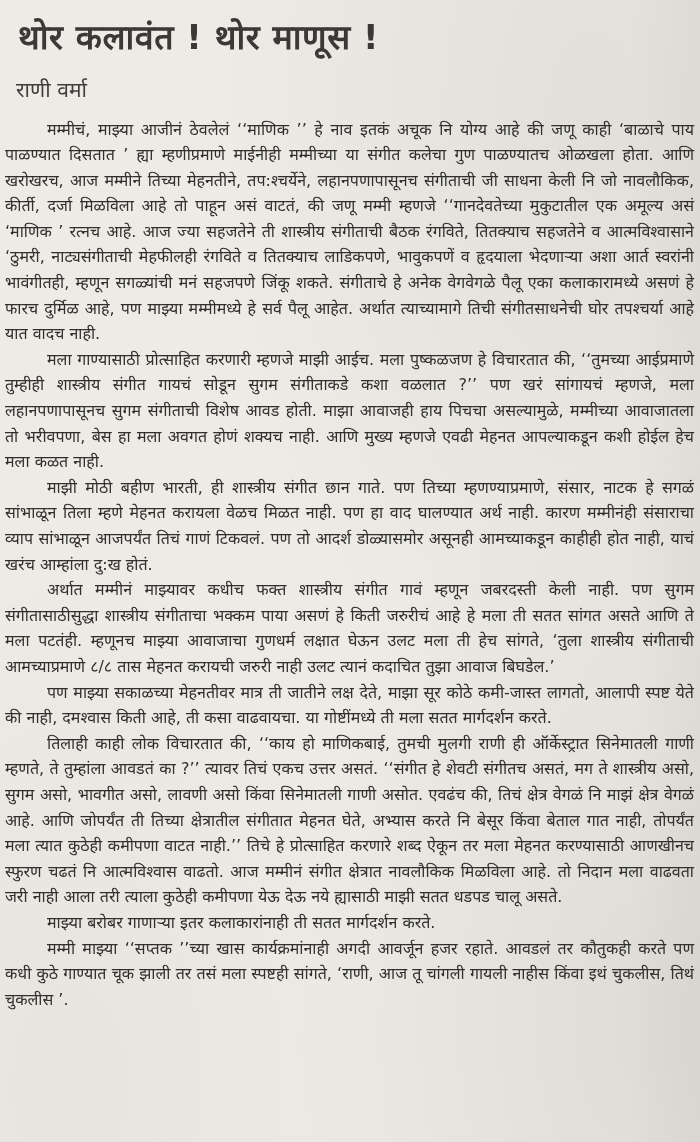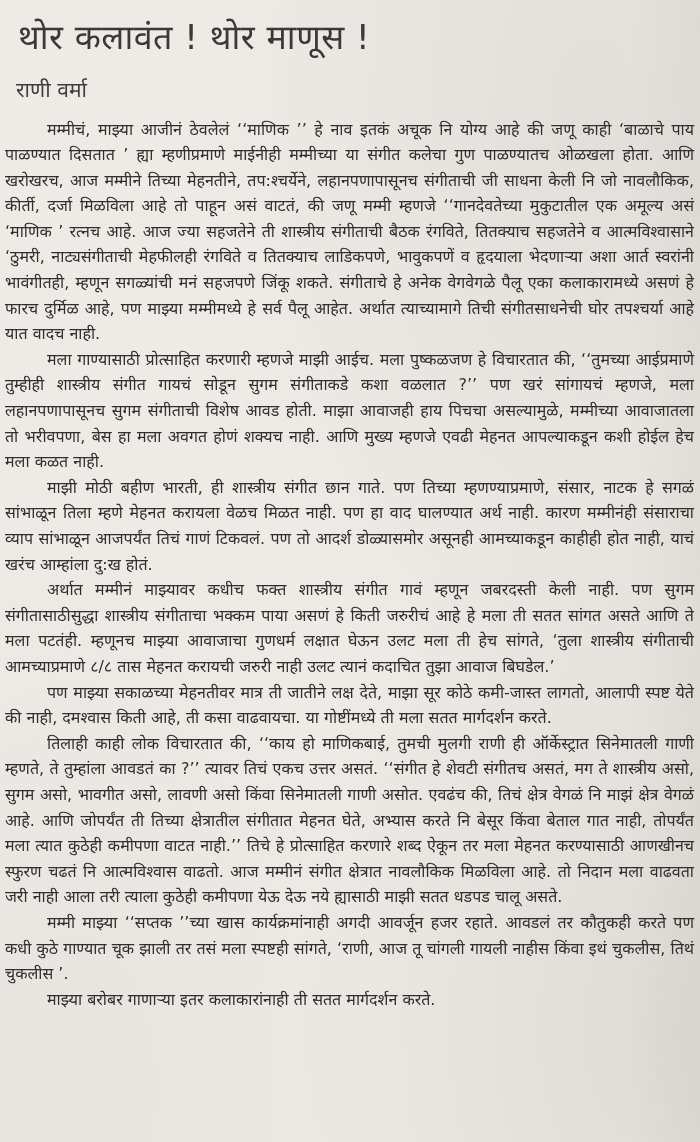--- a/index.html
+++ b/index.html
@@ -19,21 +19,21 @@
     overflow: hidden;
     box-sizing: border-box;
     font-family: "DejaVu Sans", "Liberation Sans", sans-serif;
     color: #2d2c2a;
   }
   .article-title {
     margin: 0;
     padding: 16px 0 0 18px;
     font-size: 34px;
     line-height: 1.25;
-    font-weight: normal;
+    font-weight: bold;
     color: #39383５;
     color: #3a3936;
     letter-spacing: 0.5px;
   }
   .author-byline {
     margin: 0;
     padding: 16px 0 0 16px;
     font-size: 21px;
     font-weight: normal;
     color: #3f3e3b;
@@ -56,16 +56,16 @@
 <div class="page">
   <h1 class="article-title">थोर कलावंत ! थोर माणूस !</h1>
   <h2 class="author-byline">राणी वर्मा</h2>
   <div class="article-body">
     <p>मम्मीचं, माझ्या आजीनं ठेवलेलं ‘‘माणिक ’’ हे नाव इतकं अचूक नि योग्य आहे की जणू काही ‘बाळाचे पाय पाळण्यात दिसतात ’ ह्या म्हणीप्रमाणे माईनीही मम्मीच्या या संगीत कलेचा गुण पाळण्यातच ओळखला होता. आणि खरोखरच, आज मम्मीने तिच्या मेहनतीने, तप:श्चर्येने, लहानपणापासूनच संगीताची जी साधना केली नि जो नावलौकिक, कीर्ती, दर्जा मिळविला आहे तो पाहून असं वाटतं, की जणू मम्मी म्हणजे ‘‘गानदेवतेच्या मुकुटातील एक अमूल्य असं ‘माणिक ’ रत्नच आहे. आज ज्या सहजतेने ती शास्त्रीय संगीताची बैठक रंगविते, तितक्याच सहजतेने व आत्मविश्वासाने ‘ठुमरी, नाट्यसंगीताची मेहफीलही रंगविते व तितक्याच लाडिकपणे, भावुकपणें व हृदयाला भेदणाऱ्या अशा आर्त स्वरांनी भावंगीतही, म्हणून सगळ्यांची मनं सहजपणे जिंकू शकते. संगीताचे हे अनेक वेगवेगळे पैलू एका कलाकारामध्ये असणं हे फारच दुर्मिळ आहे, पण माझ्या मम्मीमध्ये हे सर्व पैलू आहेत. अर्थात त्याच्यामागे तिची संगीतसाधनेची घोर तपश्चर्या आहे यात वादच नाही.</p>
     <p>मला गाण्यासाठी प्रोत्साहित करणारी म्हणजे माझी आईच. मला पुष्कळजण हे विचारतात की, ‘‘तुमच्या आईप्रमाणे तुम्हीही शास्त्रीय संगीत गायचं सोडून सुगम संगीताकडे कशा वळलात ?’’ पण खरं सांगायचं म्हणजे, मला लहानपणापासूनच सुगम संगीताची विशेष आवड होती. माझा आवाजही हाय पिचचा असल्यामुळे, मम्मीच्या आवाजातला तो भरीवपणा, बेस हा मला अवगत होणं शक्यच नाही. आणि मुख्य म्हणजे एवढी मेहनत आपल्याकडून कशी होईल हेच मला कळत नाही.</p>
     <p>माझी मोठी बहीण भारती, ही शास्त्रीय संगीत छान गाते. पण तिच्या म्हणण्याप्रमाणे, संसार, नाटक हे सगळं सांभाळून तिला म्हणे मेहनत करायला वेळच मिळत नाही. पण हा वाद घालण्यात अर्थ नाही. कारण मम्मीनंही संसाराचा व्याप सांभाळून आजपर्यंत तिचं गाणं टिकवलं. पण तो आदर्श डोळ्यासमोर असूनही आमच्याकडून काहीही होत नाही, याचं खरंच आम्हांला दु:ख होतं.</p>
     <p>अर्थात मम्मीनं माझ्यावर कधीच फक्त शास्त्रीय संगीत गावं म्हणून जबरदस्ती केली नाही. पण सुगम संगीतासाठीसुद्धा शास्त्रीय संगीताचा भक्कम पाया असणं हे किती जरुरीचं आहे हे मला ती सतत सांगत असते आणि ते मला पटतंही. म्हणूनच माझ्या आवाजाचा गुणधर्म लक्षात घेऊन उलट मला ती हेच सांगते, ‘तुला शास्त्रीय संगीताची आमच्याप्रमाणे ८/८ तास मेहनत करायची जरुरी नाही उलट त्यानं कदाचित तुझा आवाज बिघडेल.’</p>
     <p>पण माझ्या सकाळच्या मेहनतीवर मात्र ती जातीने लक्ष देते, माझा सूर कोठे कमी-जास्त लागतो, आलापी स्पष्ट येते की नाही, दमश्वास किती आहे, ती कसा वाढवायचा. या गोष्टींमध्ये ती मला सतत मार्गदर्शन करते.</p>
     <p>तिलाही काही लोक विचारतात की, ‘‘काय हो माणिकबाई, तुमची मुलगी राणी ही ऑर्केस्ट्रात सिनेमातली गाणी म्हणते, ते तुम्हांला आवडतं का ?’’ त्यावर तिचं एकच उत्तर असतं. ‘‘संगीत हे शेवटी संगीतच असतं, मग ते शास्त्रीय असो, सुगम असो, भावगीत असो, लावणी असो किंवा सिनेमातली गाणी असोत. एवढंच की, तिचं क्षेत्र वेगळं नि माझं क्षेत्र वेगळं आहे. आणि जोपर्यंत ती तिच्या क्षेत्रातील संगीतात मेहनत घेते, अभ्यास करते नि बेसूर किंवा बेताल गात नाही, तोपर्यंत मला त्यात कुठेही कमीपणा वाटत नाही.’’ तिचे हे प्रोत्साहित करणारे शब्द ऐकून तर मला मेहनत करण्यासाठी आणखीनच स्फुरण चढतं नि आत्मविश्वास वाढतो. आज मम्मीनं संगीत क्षेत्रात नावलौकिक मिळविला आहे. तो निदान मला वाढवता जरी नाही आला तरी त्याला कुठेही कमीपणा येऊ देऊ नये ह्यासाठी माझी सतत धडपड चालू असते.</p>
+    <p>माझ्या बरोबर गाणाऱ्या इतर कलाकारांनाही ती सतत मार्गदर्शन करते.</p>
     <p>मम्मी माझ्या ‘‘सप्तक ’’च्या खास कार्यक्रमांनाही अगदी आवर्जून हजर रहाते. आवडलं तर कौतुकही करते पण कधी कुठे गाण्यात चूक झाली तर तसं मला स्पष्टही सांगते, ‘राणी, आज तू चांगली गायली नाहीस किंवा इथं चुकलीस, तिथं चुकलीस ’.</p>
-    <p>माझ्या बरोबर गाणाऱ्या इतर कलाकारांनाही ती सतत मार्गदर्शन करते.</p>
   </div>
 </div>
 
 </body></html>

